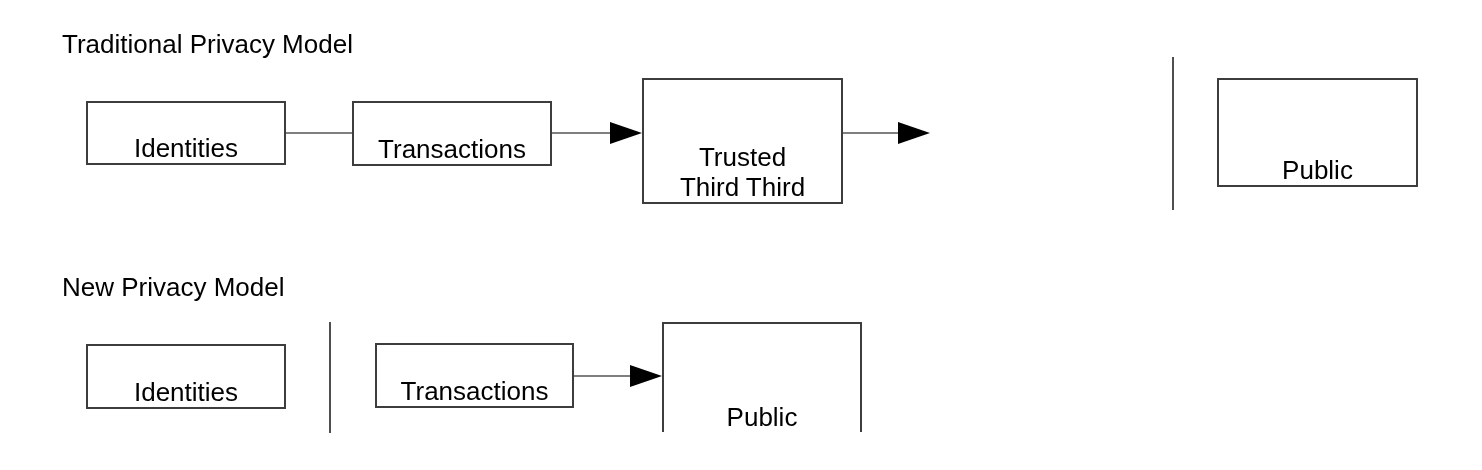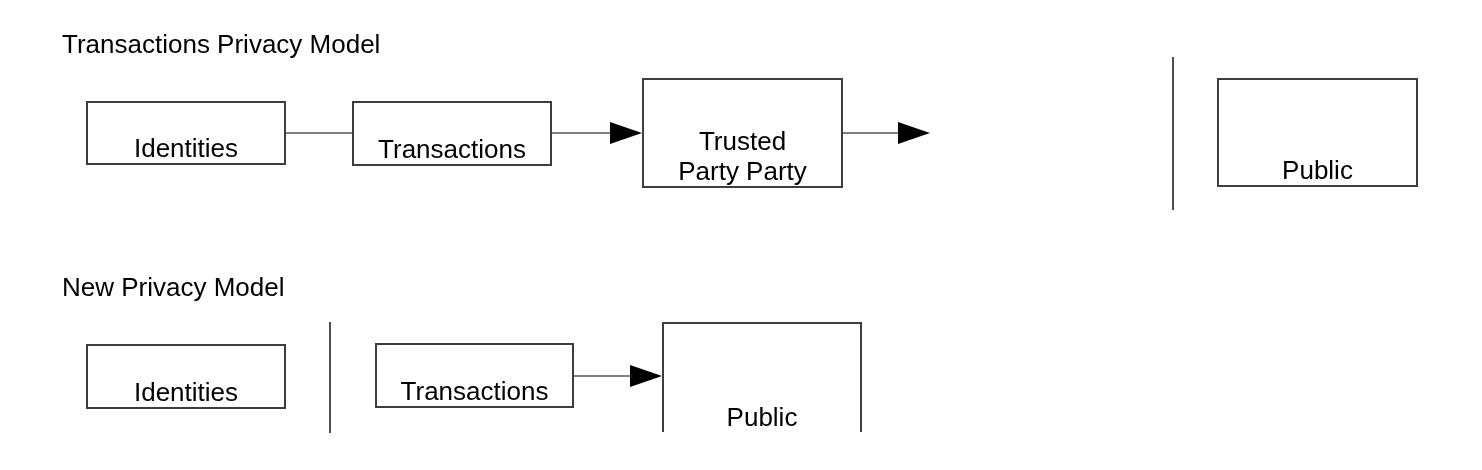--- a/index.html
+++ b/index.html
@@ -57,59 +57,59 @@
     border-left: 32px solid var(--arrowhead, #000000);
   }
 
   
   .t-title       { left: 62px;  top: 29px; }
   .t-identities  { left: 86px;  top: 101px; width: 200px; height: 64px; }
   .t-line-1      { left: 286px; top: 132px; width: 66px; }
   .t-transactions{ left: 352px; top: 101px; width: 200px; height: 65px; }
   .t-line-2      { left: 552px; top: 132px; width: 58px; }
   .t-arrow-1     { left: 610px; top: 122px; }
-  .t-ttp         { left: 642px; top: 78px;  width: 201px; height: 110px; }
+  .t-ttp         { left: 642px; top: 78px;  width: 201px; height: 126px; }
   .t-line-3      { left: 843px; top: 132px; width: 55px; }
   .t-arrow-2     { left: 898px; top: 122px; }
   .t-counterparty{ left: 930px; top: 79px;  width: 200px; height: 109px; }
   .t-divider     { left: 1172px; top: 57px; height: 153px; }
   .t-public      { left: 1217px; top: 78px; width: 201px; height: 109px; }
 
   
   .n-title       { left: 62px;  top: 272px; text-align: center; }
   .n-identities  { left: 86px;  top: 344px; width: 200px; height: 65px; }
   .n-divider     { left: 329px; top: 322px; height: 111px; }
   .n-transactions{ left: 375px; top: 343px; width: 199px; height: 65px; }
   .n-line-1      { left: 574px; top: 375px; width: 56px; }
   .n-arrow-1     { left: 630px; top: 365px; }
   .n-public      { left: 662px; top: 322px; width: 200px; height: 110px; }
 </style>
 </head>
 <body>
 
 <div class="canvas">
 
-  <div class="section-title t-title">Transactions Privacy Model</div>
+  <div class="section-title t-title">Traditional Privacy Model</div>
 
   <div class="node t-identities">
     <span>Identities</span>
   </div>
 
   <div class="hline t-line-1"></div>
 
   <div class="node t-transactions">
     <span>Transactions</span>
   </div>
 
   <div class="hline t-line-2"></div>
   <div class="arrowhead t-arrow-1"></div>
 
   <div class="node t-ttp">
     <span>Trusted</span>
-    <span>Party Party</span>
+    <span>Third Third</span>
   </div>
 
   <div class="hline t-line-3"></div>
   <div class="arrowhead t-arrow-2"></div>
 
 
   <div class="vline t-divider"></div>
 
   <div class="node t-public">
     <span>Public</span>

